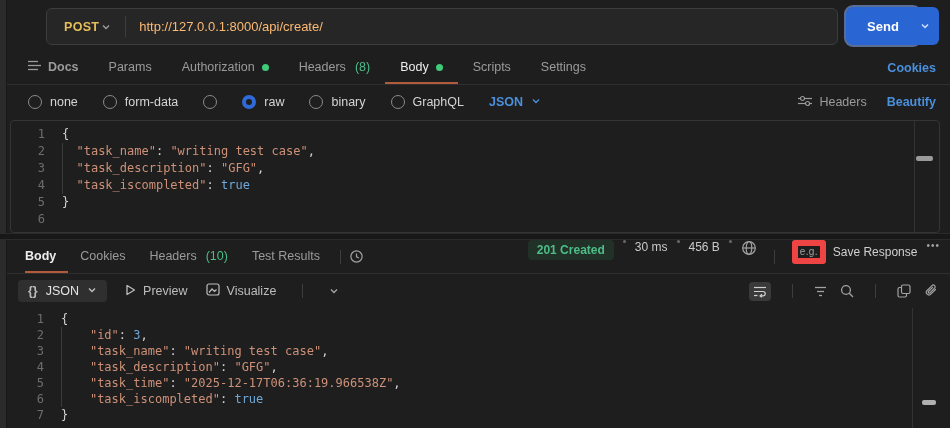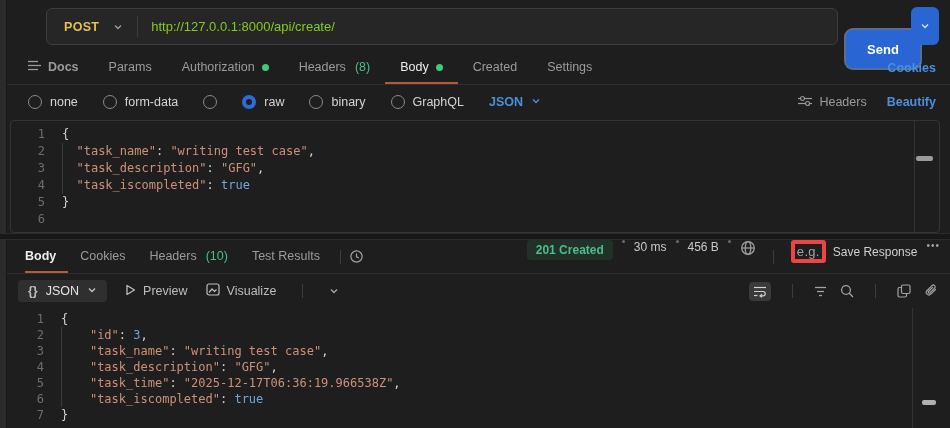--- a/index.html
+++ b/index.html
@@ -7,28 +7,28 @@
               font-family:"Liberation Sans", sans-serif; }
   .root { position:relative; width:950px; height:428px; background:#1e1e1e; color:#cfcfcf; }
 
   
   .edge { position:absolute; left:0; top:0; width:7px; height:428px; background:#2b2b2b; border-right:1px solid #171717; }
 
   
   .urlbox { position:absolute; left:46px; top:8px; width:792px; height:37px;
             background:#262626; border:1px solid #3d3d3d; border-radius:6px;
             display:flex; align-items:center; }
-  .method { display:flex; align-items:center; gap:14px; padding:0 14px 0 17px; cursor:pointer; }
+  .method { display:flex; align-items:center; gap:2px; padding:0 14px 0 17px; cursor:pointer; }
   .method .m-label { color:#e5be58; font-weight:bold; font-size:12.5px; letter-spacing:.3px; }
   .method-sep { width:1px; height:21px; background:#3d3d3d; }
-  .url-text { color:#84cc16; font-size:13px; padding-left:13px; }
+  .url-text { color:#fdba74; font-size:13px; padding-left:13px; }
   .chev { display:inline-block; }
   .send { position:absolute; left:846px; top:7px; width:74px; height:38px; background:#2a65d4;
           border:none; border-radius:7px; color:#fff; font-size:13px; font-weight:600;
-          box-shadow:0 0 0 2px rgba(140,175,245,.55); cursor:pointer; font-family:"Liberation Sans",sans-serif;margin-top:23px; }
+          box-shadow:0 0 0 2px rgba(140,175,245,.55); cursor:pointer; font-family:"Liberation Sans",sans-serif; }
   .send-caret { position:absolute; left:911px; top:7px; width:28px; height:38px; background:#2a65d4;
           border:none; border-radius:6px; display:flex; align-items:center; justify-content:center; cursor:pointer; }
 
   
   .req-tabs { position:absolute; left:7px; top:52px; right:0; height:33px;
               border-bottom:1px solid #2e2e2e; display:flex; align-items:stretch;
               padding-left:21px; font-size:12.5px; color:#9b9b9b; }
   .tab { display:flex; align-items:center; gap:7px; padding:0 15px; cursor:pointer;
          border-bottom:2px solid transparent; white-space:nowrap; }
   .tab:first-child { padding-left:0;font-weight:bold; }
@@ -75,21 +75,21 @@
                padding-left:18px; font-size:12.5px; color:#9b9b9b; }
   .resp-head .tab { padding:0 12px; }
   .resp-head .tab:first-child { padding-left:0; }
   .vdiv { width:1px; height:14px; background:#3d3d3d; align-self:center; margin:0 8px; }
   .icon-btn { display:flex; align-items:center; justify-content:center; color:#a2a2a2; cursor:pointer; }
   .resp-meta { position:absolute; right:10px; top:240px; height:33px; display:flex; align-items:flex-start;
                gap:9px; font-size:12px; color:#c9c9c9; }
   .badge { color:#4dbd88; background:rgba(61,178,110,.13); border-radius:4px; padding:3px 9px;
            font-size:12px; font-weight:600; cursor:pointer; }
   .sep-dot { width:3px; height:3px; border-radius:50%; background:#6a6a6a; }
-  .egbox { border:4px solid #ef4444; border-radius:3px; font-size:13px; color:#a2a2a2;
+  .egbox { border:6px solid #ef4444; border-radius:3px; font-size:10px; color:#a2a2a2;
            padding:1px 2px; line-height:1; letter-spacing:.3px; }
   .save-resp { display:flex; align-items:center; gap:7px; color:#d0d0d0; cursor:pointer; }
   .more { color:#a2a2a2; font-size:10px; letter-spacing:1px; cursor:pointer; }
 
   
   .resp-tools { position:absolute; left:7px; top:275px; right:0; height:32px;
                 display:flex; align-items:center; padding-left:11px; gap:18px; font-size:12.5px; color:#bdbdbd; }
   .pill { display:flex; align-items:center; gap:8px; background:#2f2f2f; border-radius:4px;
           padding:4px 10px; color:#e4e4e4; cursor:pointer; }
   .pill .braces { color:#bdbdbd; font-weight:600; }
@@ -149,21 +149,21 @@
     </div>
     <div class="tab">
       <span>Headers</span>
       <span class="count">(8)</span>
     </div>
     <div class="tab active">
       <span>Body</span>
       <span class="dot"></span>
     </div>
     <div class="tab">
-        <span>Created</span>
+        <span>Scripts</span>
       </div>
     <div class="tab">
         <span>Settings</span>
       </div>
   </div>
   <div class="cookies">Cookies</div>
 
   <div class="modes">
     <div class="mode">
         <span class="radio"></span>

